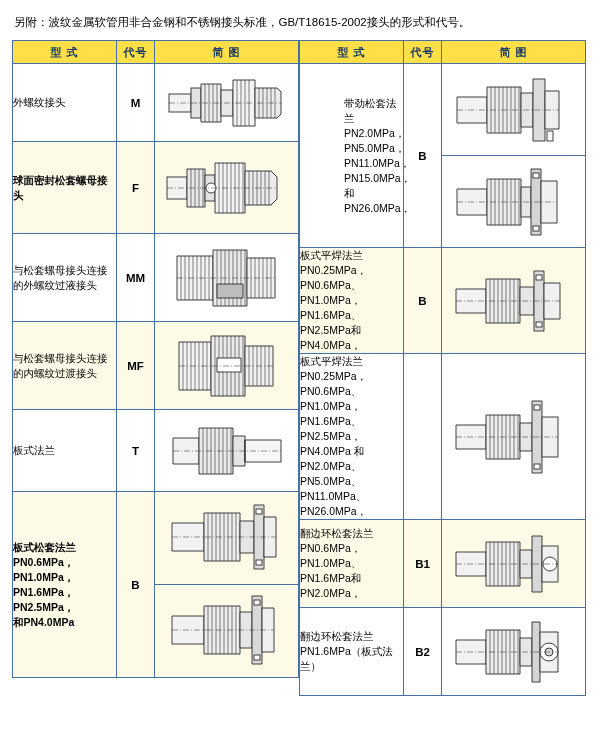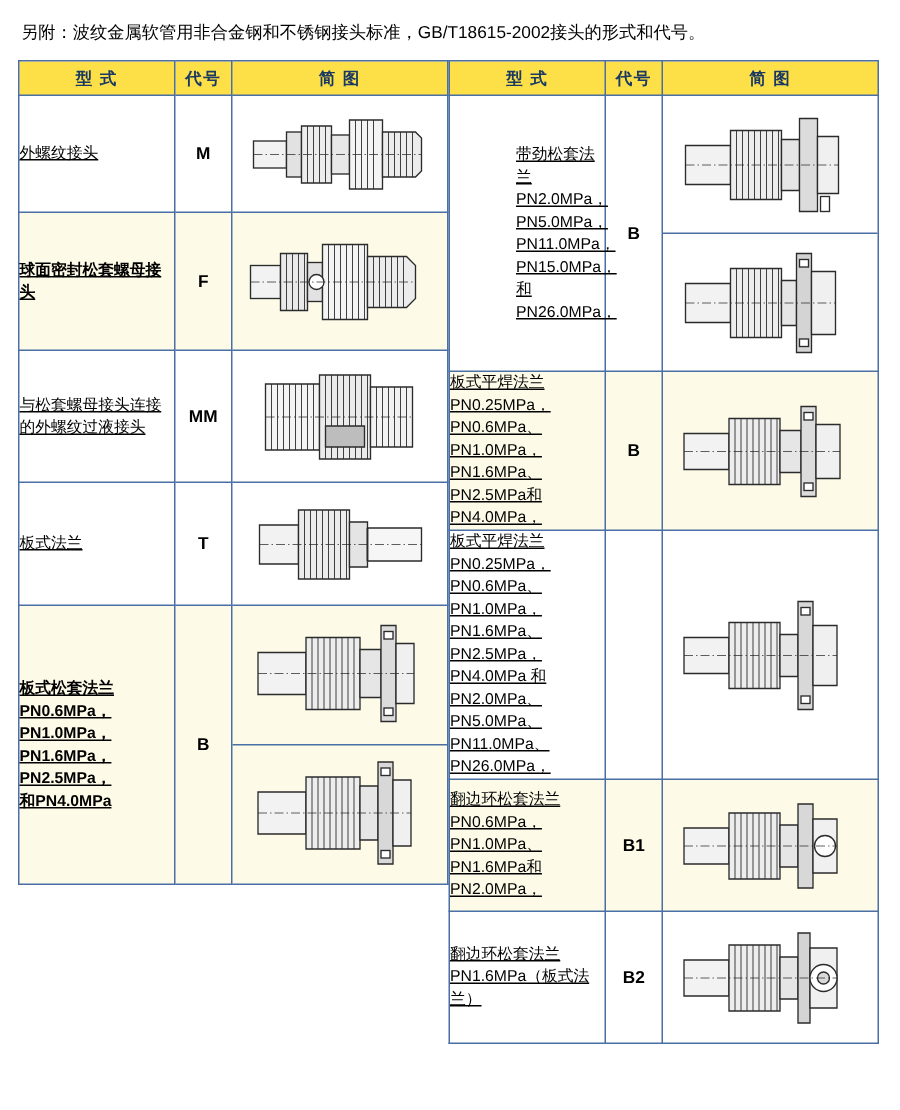--- a/index.html
+++ b/index.html
@@ -56,21 +56,20 @@
   .c-type  { width: 104px; }
   .c-code  { width: 38px; }
   .c-fig   { width: 144px; }
 
   td.type {
     font-size: 10.5px;
     line-height: 15px;
     padding: 6px 7px;
     color: #000;
     text-align: left;
-    text-decoration: underline;
   }
   td.type b {
     font-weight: bold;
   }
   td.code {
     text-align: center;
     font-size: 11.5px;
     font-weight: bold;
     color: #000;
   }
@@ -175,20 +174,40 @@
                   <path d="M88 18 L116 18 L116 58 L88 58 Z" fill="#f2f2f2"></path>
                   <path d="M92 18 L92 58 M96 18 L96 58 M100 18 L100 58 M104 18 L104 58 M108 18 L108 58 M112 18 L112 58" stroke-width="0.6"></path>
                   <path d="M58 44 L84 44 L84 58 L58 58 Z" fill="#bdbdbd"></path>
                   <path d="M18 38 L116 38" stroke-width="0.5" stroke-dasharray="6 2 1 2"></path>
                 </g>
               </svg>
             </div>
           </td>
         </tr>
 
+        <tr class="tint" style="height:88px;">
+          <td class="type">与松套螺母接头连接的内螺纹过渡接头</td>
+          <td class="code">MF</td>
+          <td class="fig plain">
+            <div class="fig-box">
+              <svg width="134" height="76" viewBox="0 0 134 76">
+                <g fill="none" stroke="#2b2b2b" stroke-width="0.9">
+                  <path d="M20 14 L52 14 L52 62 L20 62 Z" fill="#f4f4f4"></path>
+                  <path d="M24 14 L24 62 M28 14 L28 62 M32 14 L32 62 M36 14 L36 62 M40 14 L40 62 M44 14 L44 62 M48 14 L48 62" stroke-width="0.6"></path>
+                  <path d="M52 8 L86 8 L86 68 L52 68 Z" fill="#ebebeb"></path>
+                  <path d="M56 8 L56 68 M60 8 L60 68 M64 8 L64 68 M68 8 L68 68 M72 8 L72 68 M76 8 L76 68 M80 8 L80 68 M84 8 L84 68" stroke-width="0.6"></path>
+                  <path d="M86 18 L114 18 L114 58 L86 58 Z" fill="#f2f2f2"></path>
+                  <path d="M90 18 L90 58 M94 18 L94 58 M98 18 L98 58 M102 18 L102 58 M106 18 L106 58 M110 18 L110 58" stroke-width="0.6"></path>
+                  <rect x="58" y="30" width="24" height="14" fill="#ffffff"></rect>
+                  <path d="M20 38 L114 38" stroke-width="0.5" stroke-dasharray="6 2 1 2"></path>
+                </g>
+              </svg>
+            </div>
+          </td>
+        </tr>
 
         <tr class="plain" style="height:82px;">
           <td class="type">板式法兰</td>
           <td class="code">T</td>
           <td class="fig">
             <div class="fig-box">
               <svg width="134" height="70" viewBox="0 0 134 70">
                 <g fill="none" stroke="#2b2b2b" stroke-width="0.9">
                   <path d="M14 22 L40 22 L40 48 L14 48 Z" fill="#f2f2f2"></path>
                   <path d="M40 12 L74 12 L74 58 L40 58 Z" fill="#ececec"></path>

